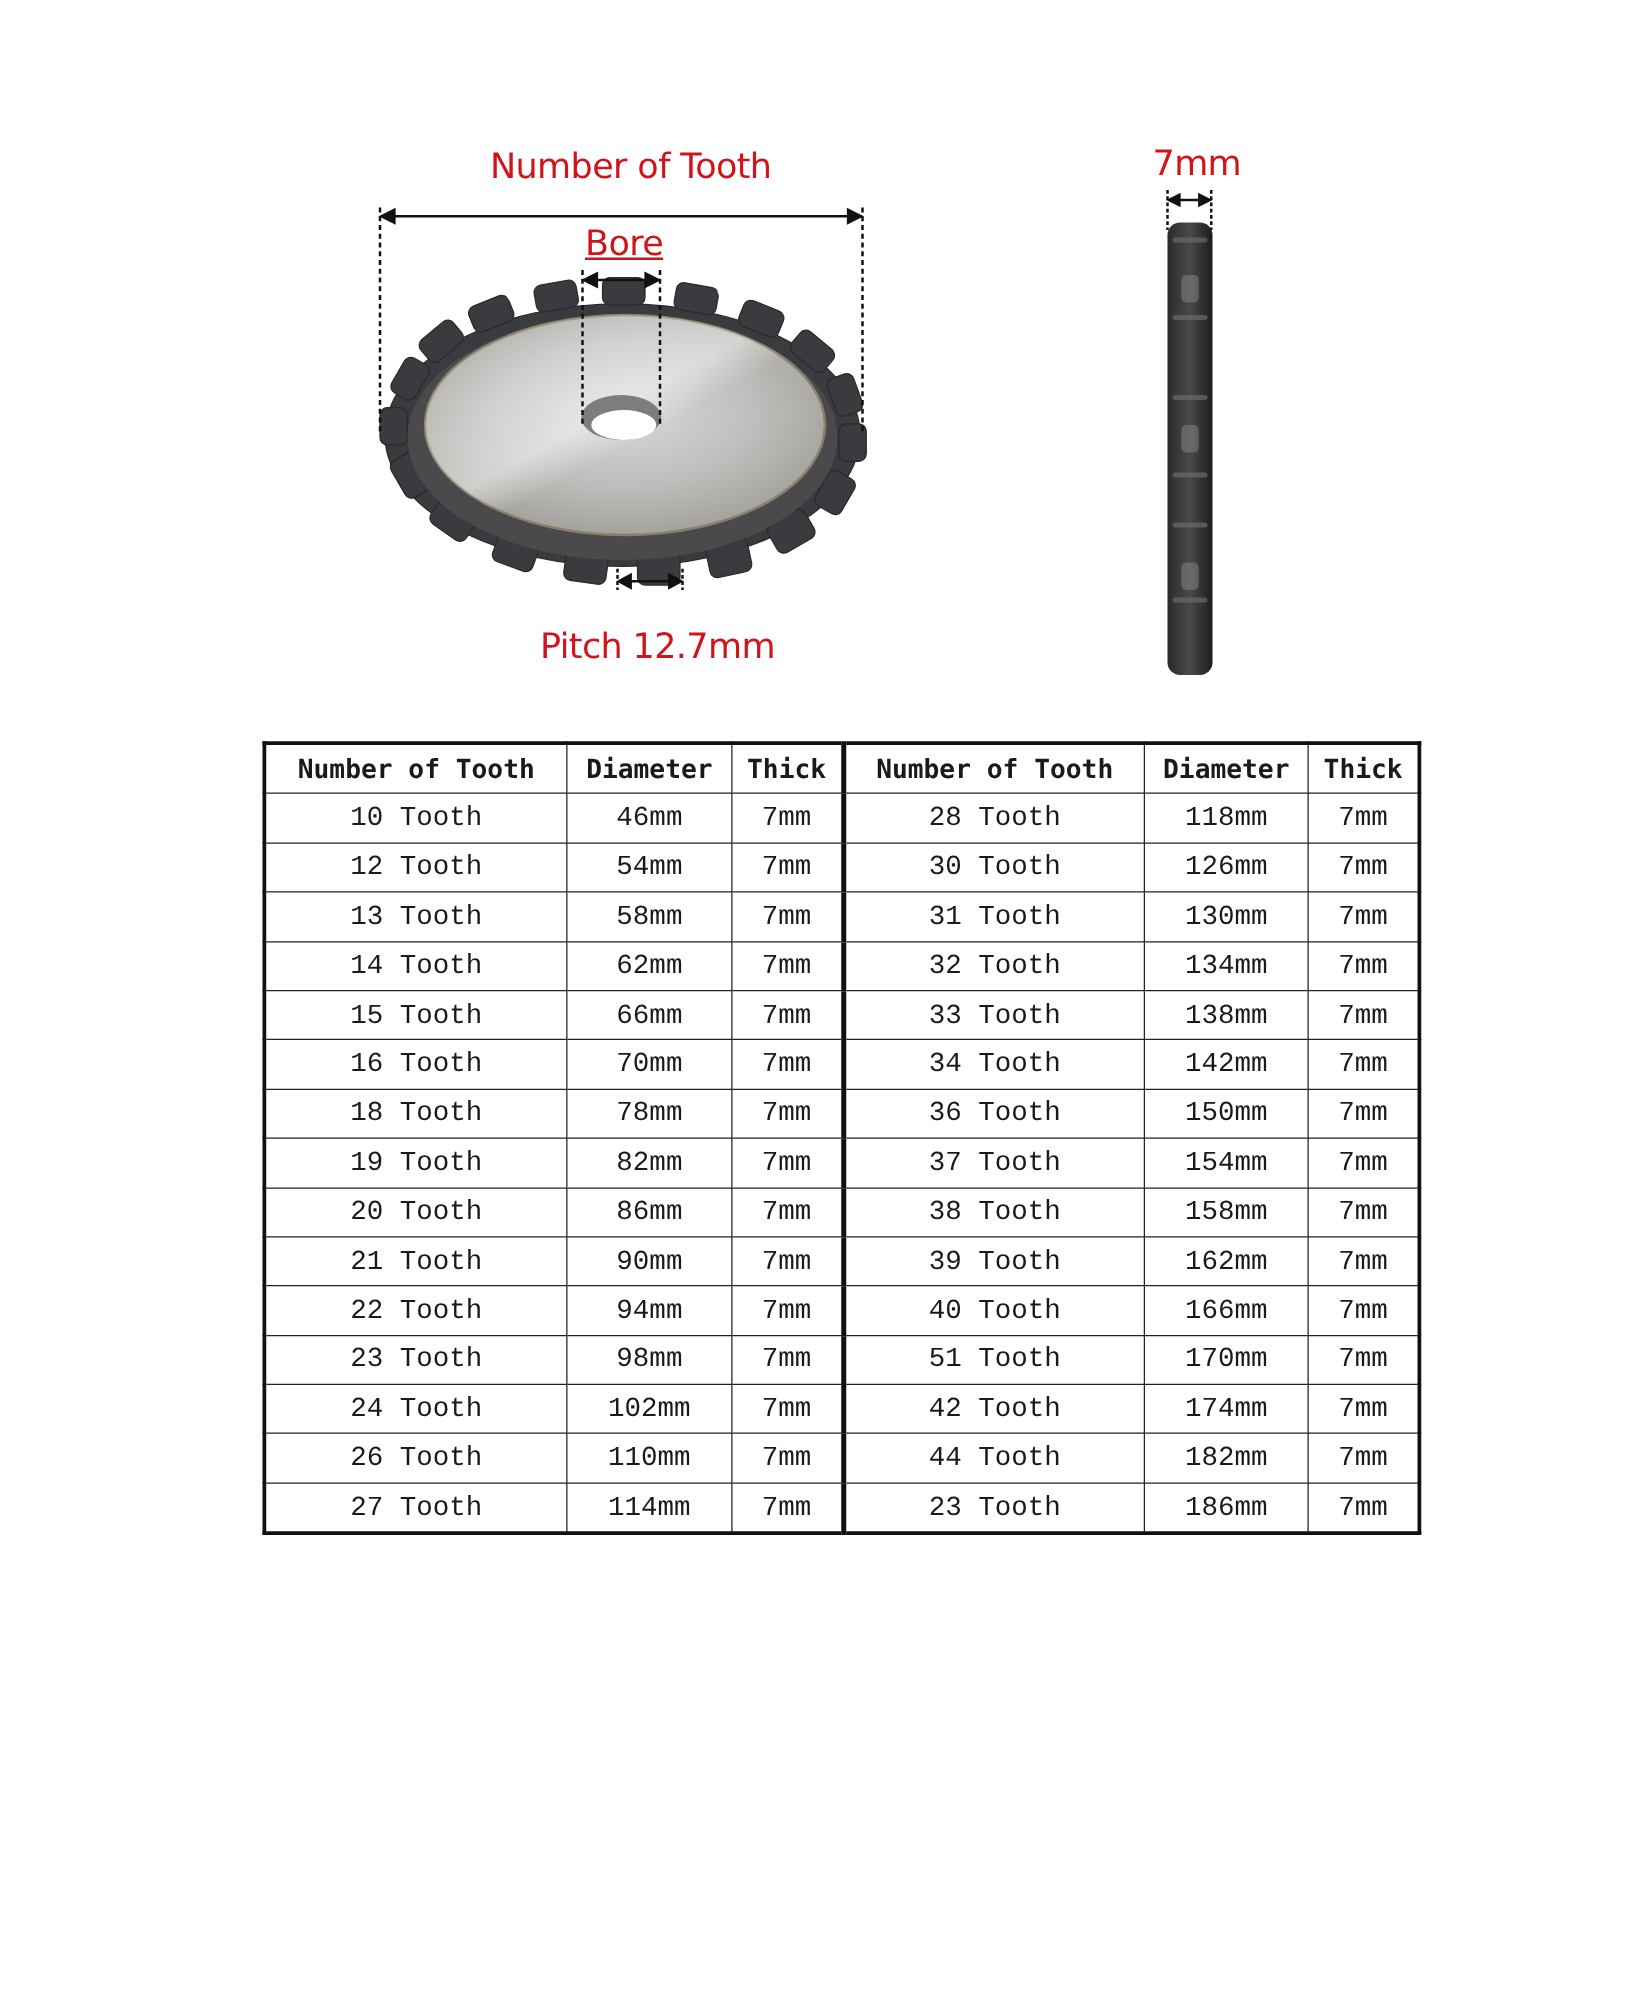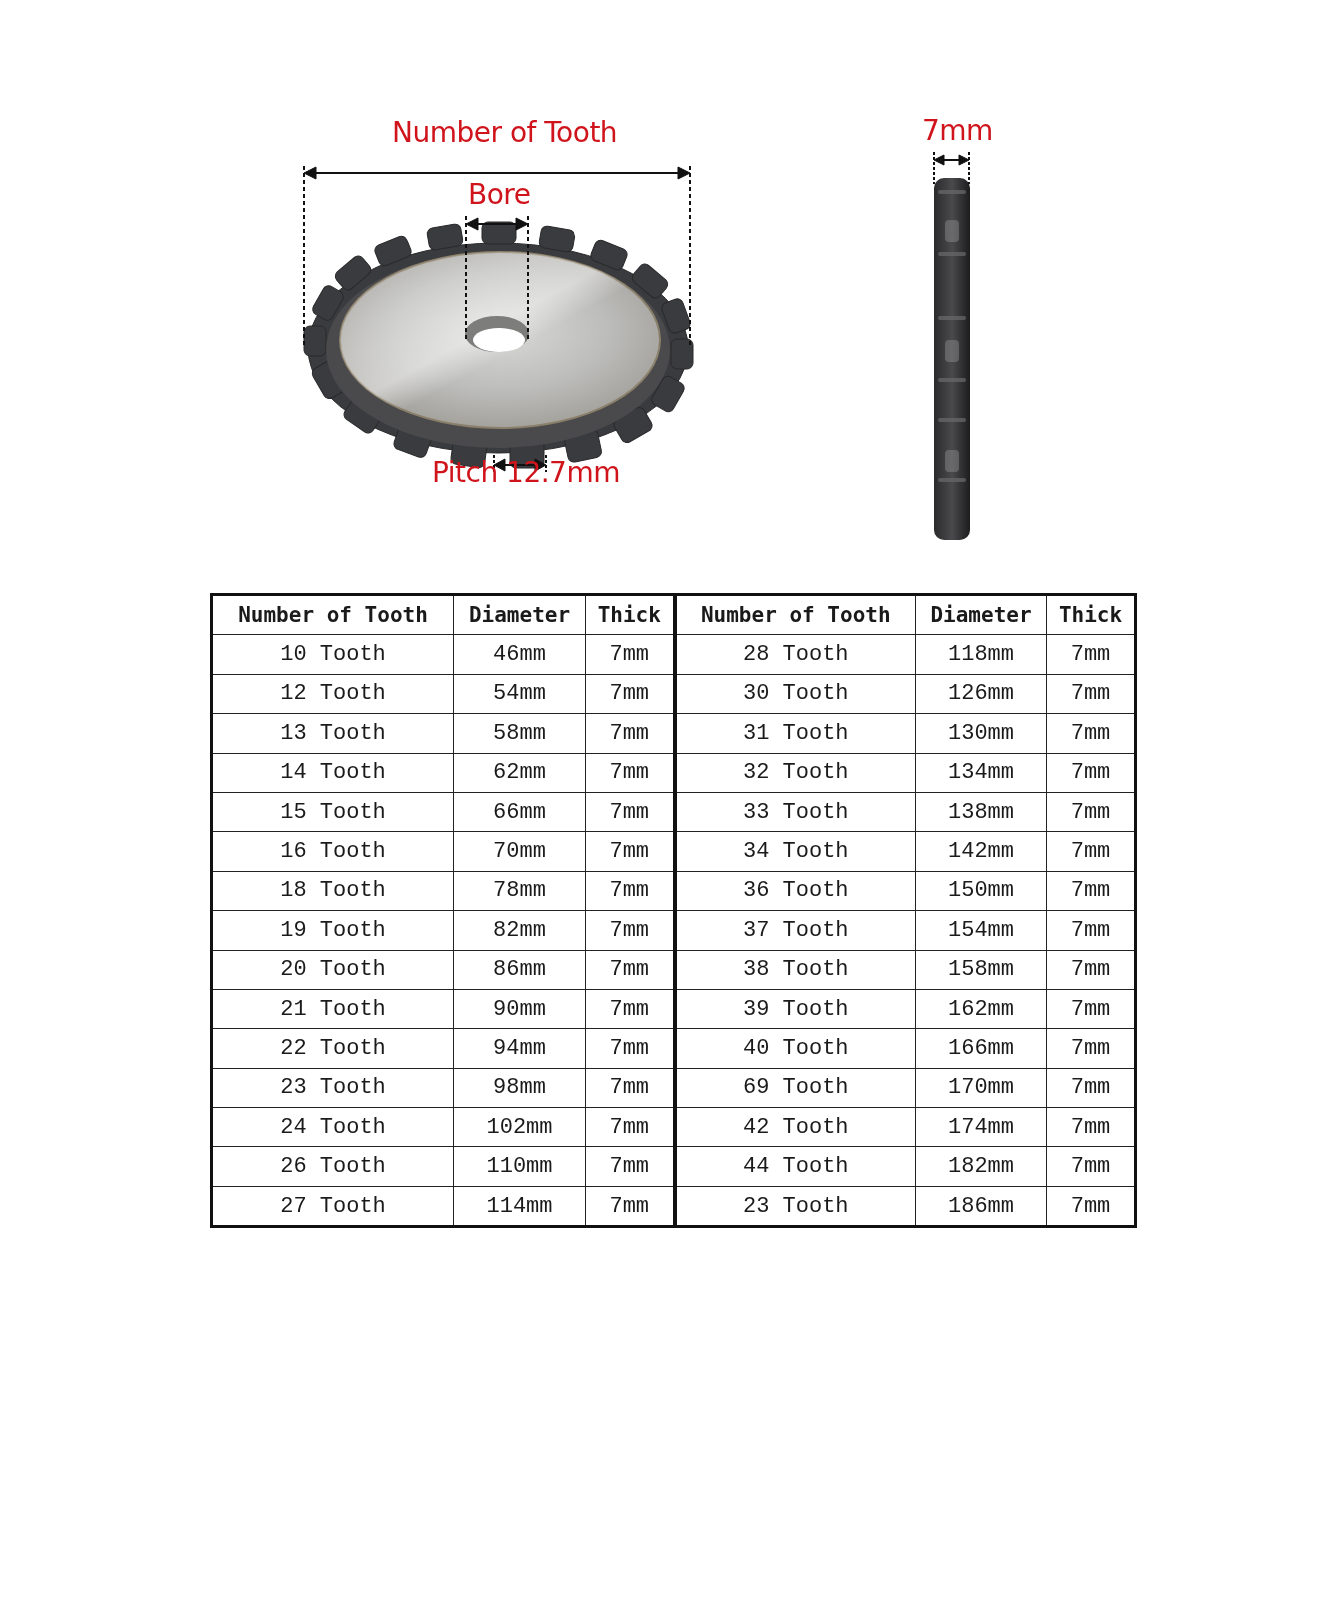--- a/index.html
+++ b/index.html
@@ -1,20 +1,20 @@
 <!DOCTYPE html>
 <html><head>
 <meta charset="utf-8">
 <style>
   html, body { margin:0; padding:0; background:#ffffff; }
   body { width:1318px; height:1600px; position:relative; overflow:hidden; font-family:"Liberation Sans", sans-serif; }
   .red-label { position:absolute; color:#d0141c; font-family:"DejaVu Sans", sans-serif; font-size:28px; white-space:nowrap; letter-spacing:-0.5px; }
   #lbl-tooth { left:392px; top:116px; }
-  #lbl-bore { left:468px; top:178px; }
-  #lbl-pitch { left:432px; top:456px; }
+  #lbl-bore { left:468px; top:178px;text-decoration:underline; }
+  #lbl-pitch { left:432px; top:500px; }
   #lbl-thick { left:922px; top:114px; }
   svg.art { position:absolute; left:0; top:0; }
   table.spec {
     position:absolute; left:210px; top:593px;
     border-collapse:collapse; border:3px solid #111;
     font-family:"Liberation Mono", "DejaVu Sans Mono", monospace;
     font-size:22px; color:#1a1a1a;
   }
   table.spec th, table.spec td {
     border:1.5px solid #222; height:38.4px; padding:0; text-align:center; white-space:nowrap;
@@ -252,21 +252,21 @@
         <td>94mm</td>
         <td>7mm</td>
         <td class="split">40 Tooth</td>
         <td>166mm</td>
         <td>7mm</td>
       </tr>
       <tr>
         <td>23 Tooth</td>
         <td>98mm</td>
         <td>7mm</td>
-        <td class="split">69 Tooth</td>
+        <td class="split">51 Tooth</td>
         <td>170mm</td>
         <td>7mm</td>
       </tr>
       <tr>
         <td>24 Tooth</td>
         <td>102mm</td>
         <td>7mm</td>
         <td class="split">42 Tooth</td>
         <td>174mm</td>
         <td>7mm</td>

